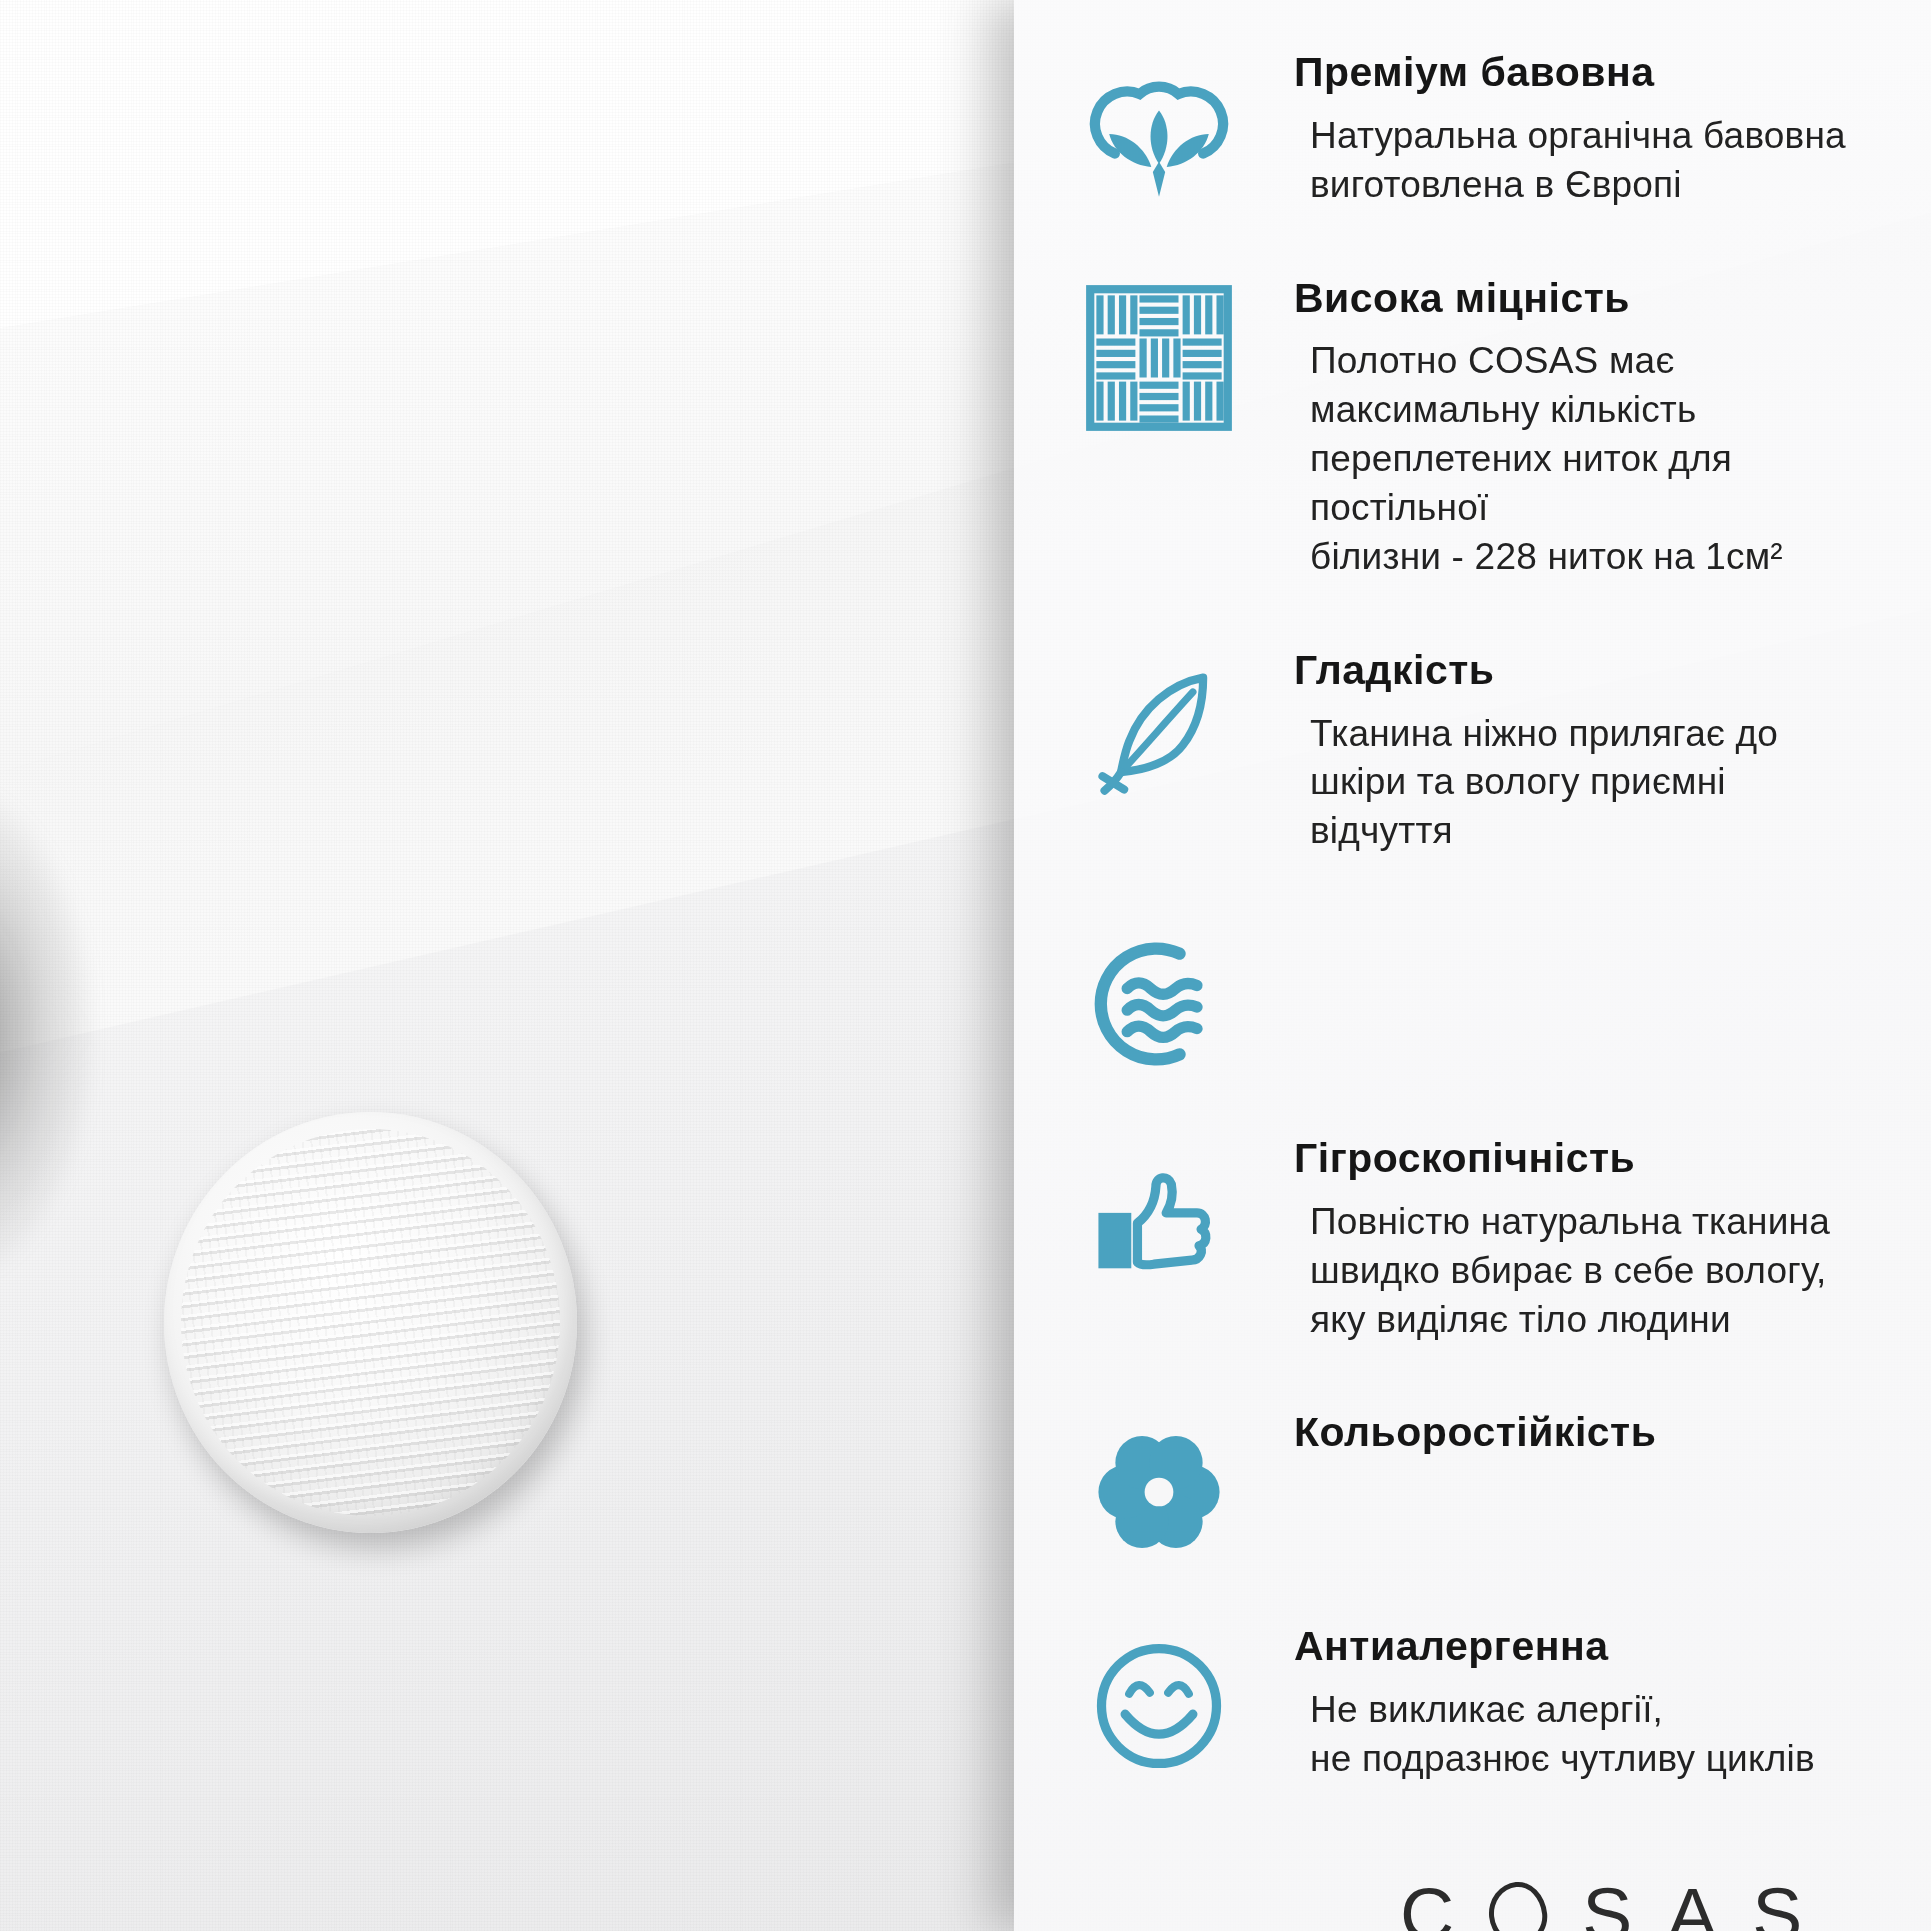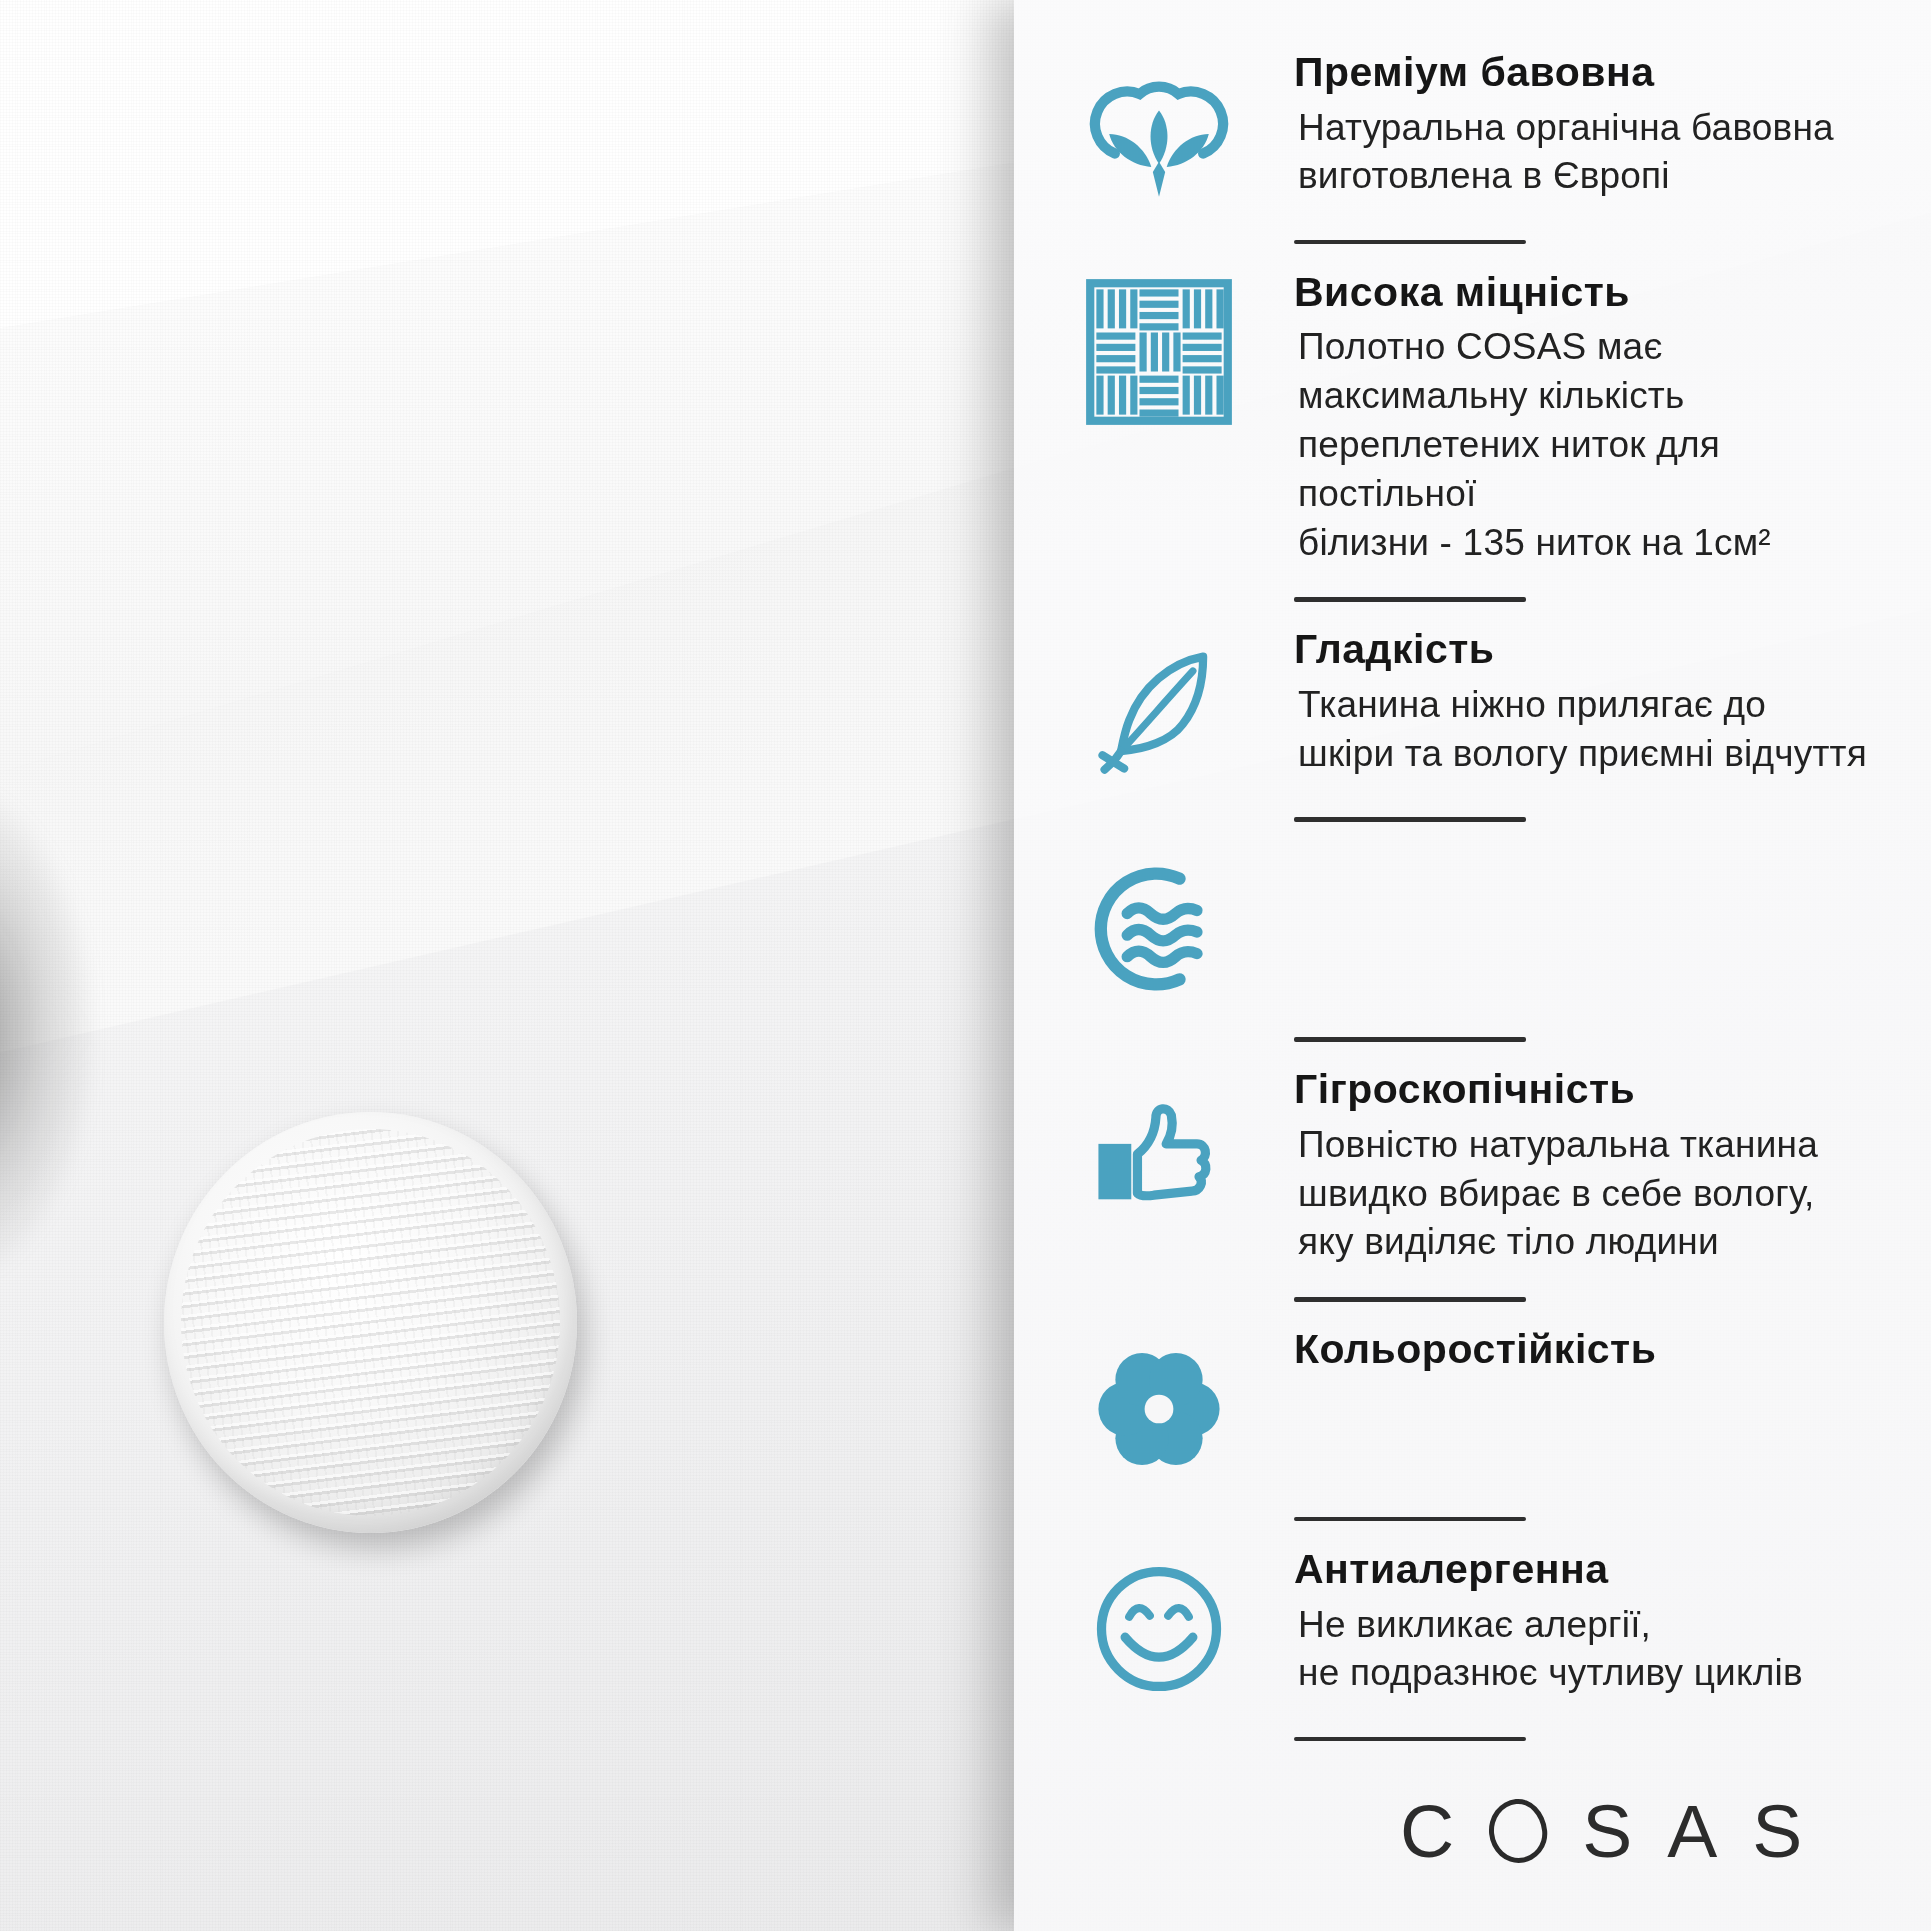--- a/index.html
+++ b/index.html
@@ -72,21 +72,21 @@
     flex:none;width:154px;height:164px;margin-left:68px;margin-right:58px;
     display:flex;align-items:center;justify-content:center;
   }
   .icon-box svg{width:154px;height:154px;display:block;}
   .copy{width:599px;}
   .ft{
     margin:0 0 7.7px 0;font-size:41px;line-height:1.12;font-weight:bold;
     color:#161616;letter-spacing:0.5px;
   }
   .fd{
-    margin:4px;font-size:37px;line-height:1.32;color:#222222;
+    margin:16px;font-size:37px;line-height:1.32;color:#222222;
     white-space:pre-line;letter-spacing:0.2px;
   }
   .sep{
     margin:25px 0 25px 280px;width:232px;height:4.8px;background:#2f2f2f;border-radius:1.9px;
   }
   
   .logo{
     display:flex;align-items:center;gap:35px;margin:27px 0 27px 386px;
     font-size:75px;color:#2c2c2c;font-weight:400;
   }
@@ -180,21 +180,21 @@
               <rect x="120" y="98" width="7" height="38"></rect>
               <rect x="131" y="98" width="7" height="38"></rect>
           </g>
         </svg>
       </div>
       <div class="copy">
         <h3 class="ft">Висока міцність</h3>
         <p class="fd">Полотно COSAS має
 максимальну кількість
 переплетених ниток для постільної
-білизни - 135 ниток на 1см²</p>
+білизни - 228 ниток на 1см²</p>
       </div>
     </section>
     <div class="sep"></div>
 
     <section class="feature">
       <div class="icon-box">
         <svg viewBox="0 0 150 150" fill="none" stroke="#4aa2c0" stroke-width="8" stroke-linecap="round" stroke-linejoin="round">
           <path d="M118 24 C 86 30, 58 54, 46 86 C 42 96, 40 106, 38 116 C 62 114, 86 106, 98 90 C 112 72, 118 48, 118 24 Z"></path>
           <path d="M38 116 C 60 92, 86 62, 108 38" stroke-width="7"></path>
           <path d="M38 116 C 33 124, 28 129, 22 134" stroke-width="8"></path>

